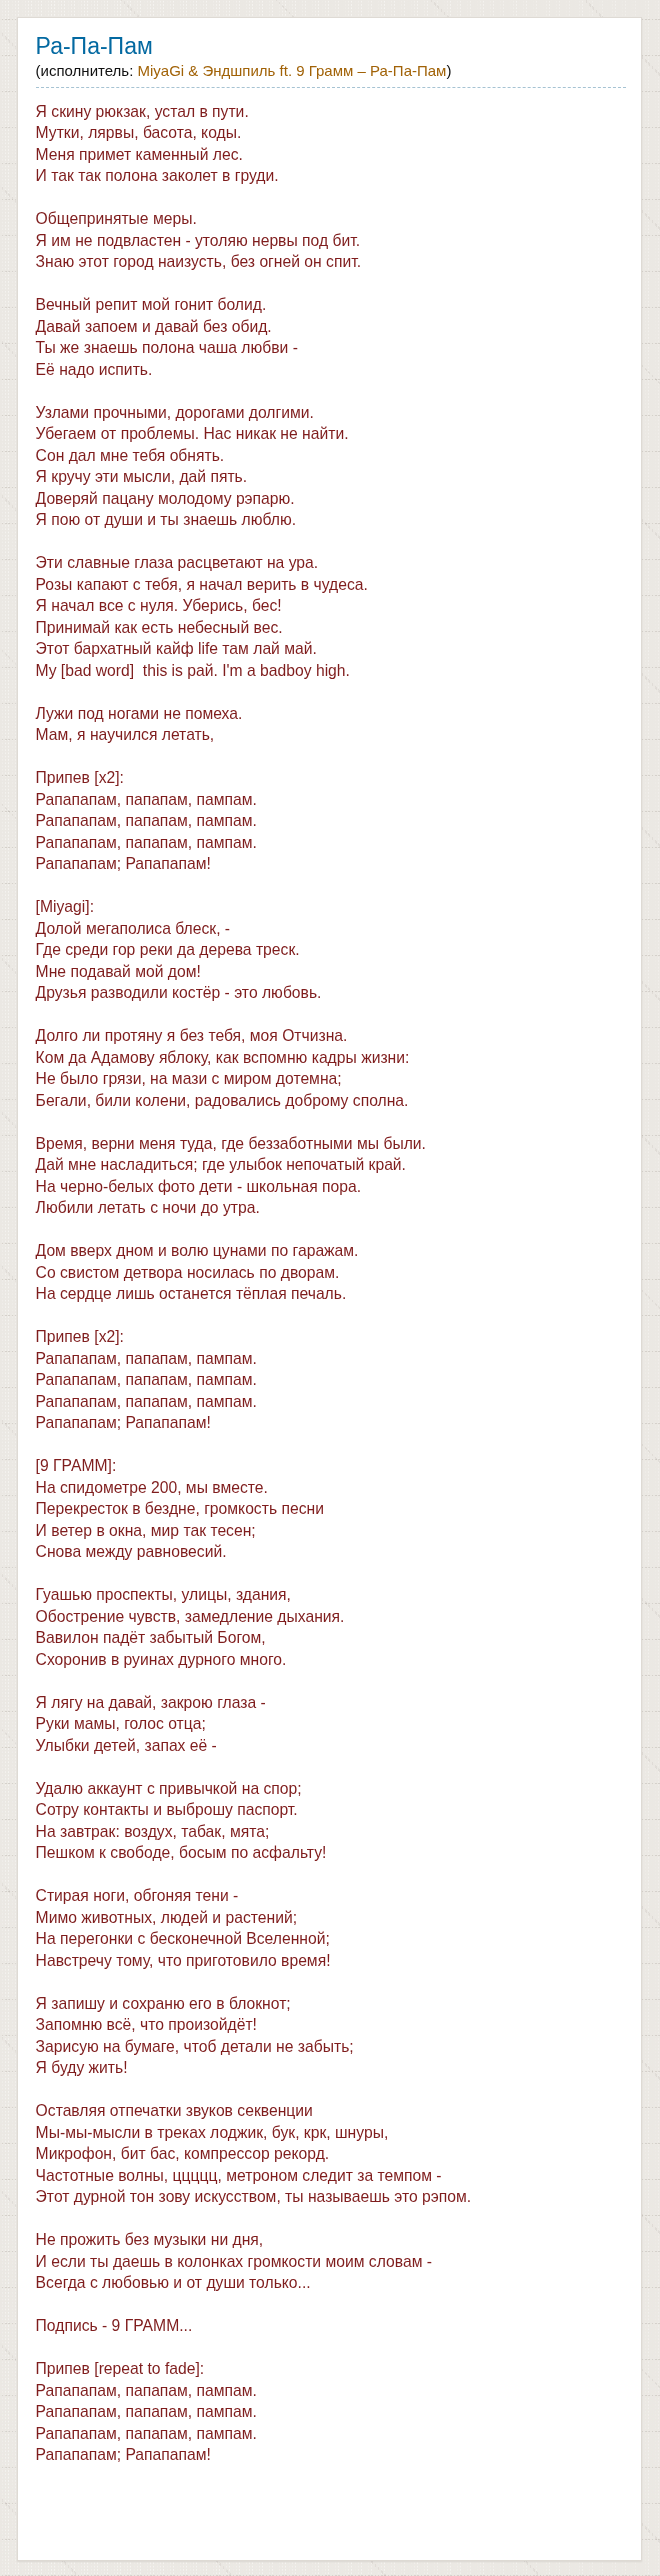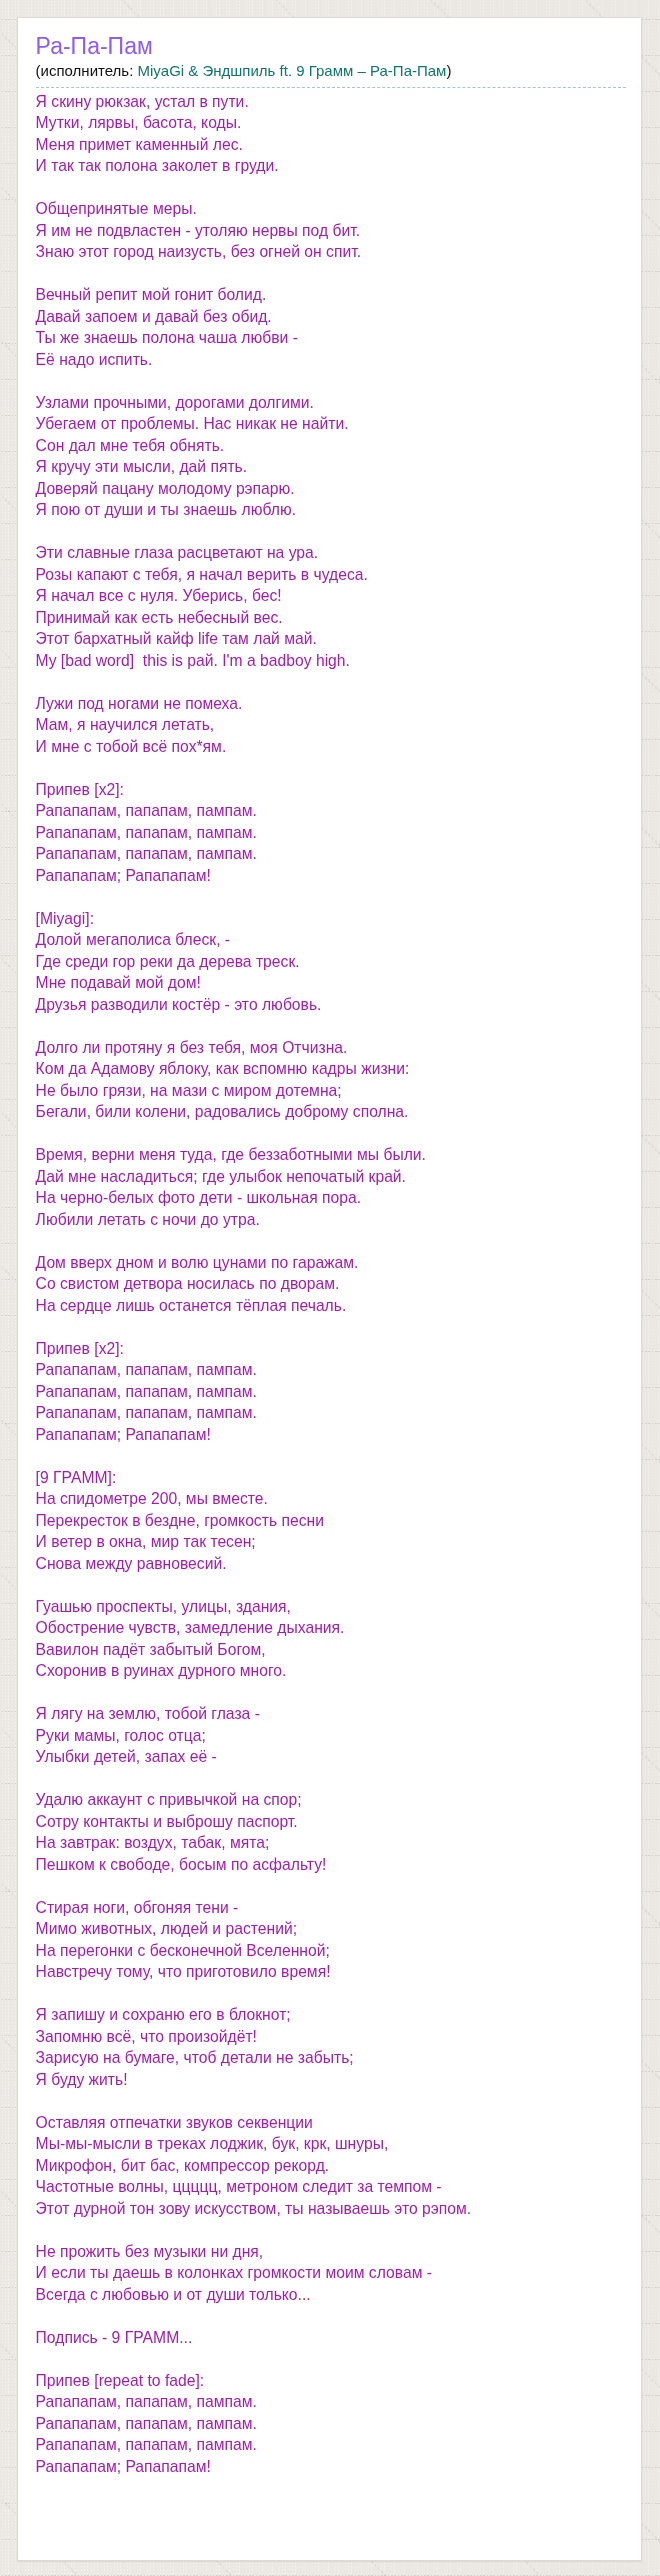--- a/index.html
+++ b/index.html
@@ -33,39 +33,39 @@
     background: #ffffff;
     border: 0.8px solid #dedad4;
     box-shadow: 0 0.8px 1.7px rgba(0,0,0,.08);
     padding: 14px 15px 25px 17.3px;
   }
   h1.song-title {
     margin: 0;
     font-size: 23px;
     line-height: 28px;
     font-weight: 400;
-    color: #8b5cf6;
+    color: #0369a1;
   }
   .artist-line {
     font-size: 15px;
     line-height: 20px;
     color: #111111;
     padding: 0.8px 0 5.8px 0;
     border-bottom: 0.8px dashed #a6c3d3;
   }
   .artist-link {
-    color: #0f766e;
+    color: #a16207;
     text-decoration: none;
     cursor: pointer;
   }
   .lyrics {
-    margin-top: 3px;
+    margin-top: 13px;
     font-size: 15.7px;
     line-height: 21.5px;
-    color: #a21caf;
+    color: #7f1d1d;
   }
   .lyric-line {
     min-height: 21.5px;
     white-space: pre-wrap;
   }
   .stanza-gap {
     height: 21.5px;
   }
 </style>
 </head>
@@ -101,21 +101,20 @@
         <div class="stanza-gap"></div>
         <div class="lyric-line">Эти славные глаза расцветают на ура.</div>
         <div class="lyric-line">Розы капают с тебя, я начал верить в чудеса.</div>
         <div class="lyric-line">Я начал все с нуля. Уберись, бес!</div>
         <div class="lyric-line">Принимай как есть небесный вес.</div>
         <div class="lyric-line">Этот бархатный кайф life там лай май.</div>
         <div class="lyric-line">My [bad word]  this is рай. I'm a badboy high.</div>
         <div class="stanza-gap"></div>
         <div class="lyric-line">Лужи под ногами не помеха.</div>
         <div class="lyric-line">Мам, я научился летать,</div>
-        <div class="lyric-line">И мне с тобой всё пох*ям.</div>
         <div class="stanza-gap"></div>
         <div class="lyric-line">Припев [x2]:</div>
         <div class="lyric-line">Рапапапам, папапам, пампам.</div>
         <div class="lyric-line">Рапапапам, папапам, пампам.</div>
         <div class="lyric-line">Рапапапам, папапам, пампам.</div>
         <div class="lyric-line">Рапапапам; Рапапапам!</div>
         <div class="stanza-gap"></div>
         <div class="lyric-line">[Miyagi]:</div>
         <div class="lyric-line">Долой мегаполиса блеск, -</div>
         <div class="lyric-line">Где среди гор реки да дерева треск.</div>
@@ -146,21 +145,21 @@
         <div class="lyric-line">На спидометре 200, мы вместе.</div>
         <div class="lyric-line">Перекресток в бездне, громкость песни</div>
         <div class="lyric-line">И ветер в окна, мир так тесен;</div>
         <div class="lyric-line">Снова между равновесий.</div>
         <div class="stanza-gap"></div>
         <div class="lyric-line">Гуашью проспекты, улицы, здания,</div>
         <div class="lyric-line">Обострение чувств, замедление дыхания.</div>
         <div class="lyric-line">Вавилон падёт забытый Богом,</div>
         <div class="lyric-line">Схоронив в руинах дурного много.</div>
         <div class="stanza-gap"></div>
-        <div class="lyric-line">Я лягу на землю, тобой глаза -</div>
+        <div class="lyric-line">Я лягу на давай, закрою глаза -</div>
         <div class="lyric-line">Руки мамы, голос отца;</div>
         <div class="lyric-line">Улыбки детей, запах её -</div>
         <div class="stanza-gap"></div>
         <div class="lyric-line">Удалю аккаунт с привычкой на спор;</div>
         <div class="lyric-line">Сотру контакты и выброшу паспорт.</div>
         <div class="lyric-line">На завтрак: воздух, табак, мята;</div>
         <div class="lyric-line">Пешком к свободе, босым по асфальту!</div>
         <div class="stanza-gap"></div>
         <div class="lyric-line">Стирая ноги, обгоняя тени -</div>
         <div class="lyric-line">Мимо животных, людей и растений;</div>

